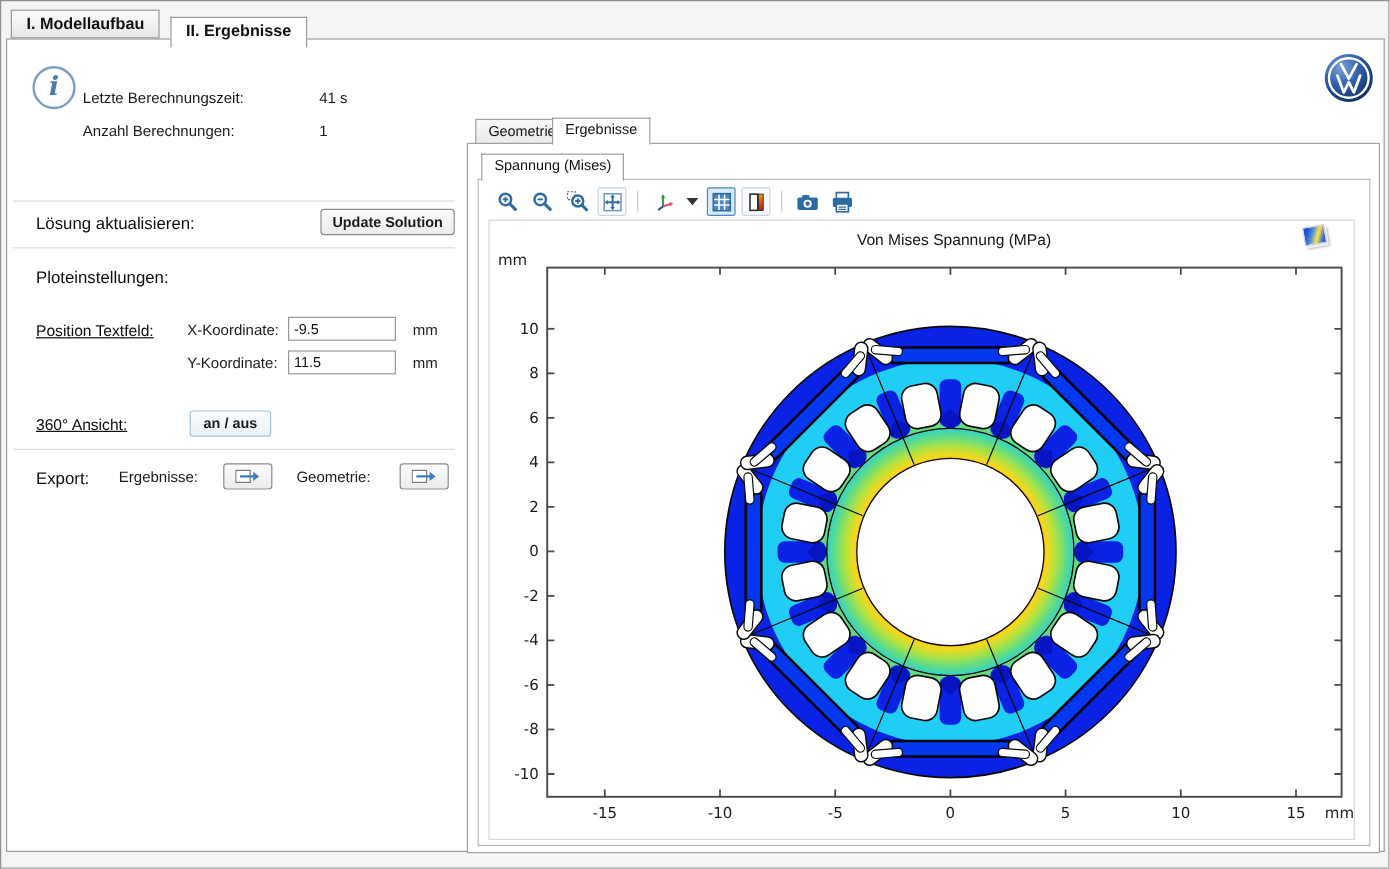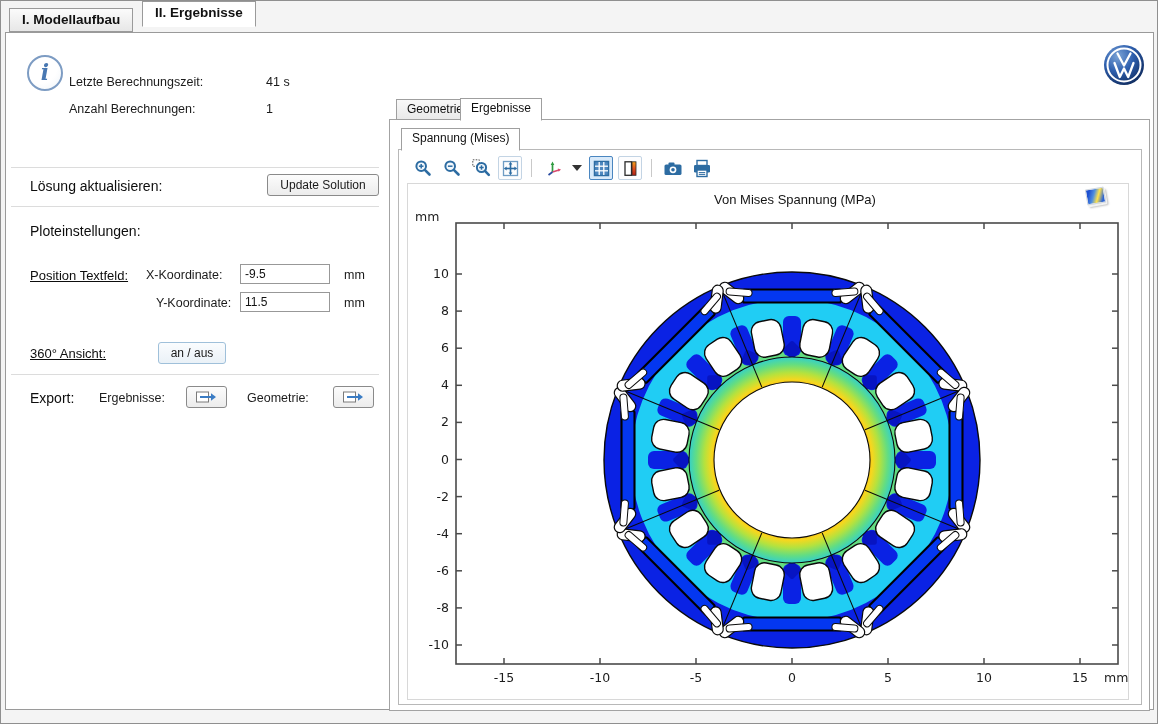--- a/index.html
+++ b/index.html
@@ -9,21 +9,21 @@
   
   .main-tab{box-sizing:border-box;height:24px;padding:3px 12px 0 12px;font-size:13.5px;font-weight:bold;color:#111;
     background:linear-gradient(#fbfbfb,#e7e7e7);border:1px solid #9a9a9a;z-index:3;}
   .main-tab.active{background:#ffffff;height:26px;z-index:5;border-bottom:1px solid #ffffff;}
   
   .lbl{font-size:12.5px;color:#1b1b1b;white-space:nowrap;}
   .hdr{font-size:14px;font-weight:normal;color:#0d0d0d;white-space:nowrap;}
   .ulbl{font-size:13px;color:#0d0d0d;text-decoration:underline;white-space:nowrap;}
   .sep{height:1px;background:#dcdcdc;}
   .btn{box-sizing:border-box;display:flex;align-items:center;justify-content:center;font-size:12px;color:#1a1a1a;
-    background:linear-gradient(#fcfcfc,#ececec);border:1px solid #8a8a8a;border-radius:3px;cursor:default;}
+    background:linear-gradient(#fcfcfc,#ececec);border:1px solid #8a8a8a;border-radius:3px;cursor:default;font-weight:bold;}
   .btn.bluish{border:1px solid #9fc0da;background:linear-gradient(#fafcfe,#eaf1f7);}
   .input{box-sizing:border-box;border:1px solid #989898;background:#fff;font-size:12px;color:#111;padding:1px 4px;
     font-family:"Liberation Sans","DejaVu Sans",sans-serif;}
   .info-circle{box-sizing:border-box;width:36px;height:36px;border:2px solid #7d9cc3;border-radius:50%;
     background:radial-gradient(circle at 35% 30%,#ffffff 55%,#eef3f8);display:flex;align-items:center;justify-content:center;}
   .info-i{font-family:"DejaVu Serif","Liberation Serif",serif;font-style:italic;font-weight:bold;font-size:22px;color:#4978b2;line-height:1;margin-top:-2px;}
   
   .panel{box-sizing:border-box;background:#ffffff;border:1px solid #a3a3a3;}
   .ptab{box-sizing:border-box;height:21px;padding:2px 10px 0 10px;font-size:12px;color:#111;
     background:linear-gradient(#f8f8f8,#e9e9e9);border:1px solid #9f9f9f;z-index:3;}
@@ -42,41 +42,41 @@
   .corner-icon{width:17px;height:14px;border:1px solid #cfd6de;background:linear-gradient(115deg,#1d4fd0 15%,#4f8fe0 40%,#ffe24a 62%,#2a62d6 88%);
     transform:rotate(-10deg);box-shadow:1px 2px 0 #f2f2f2, 2px 3px 2px rgba(0,0,0,.25);border-radius:1px;}
   svg text{font-family:"DejaVu Sans","Liberation Sans",sans-serif;}
 </style>
 </head>
 <body>
 
 <div class="window">
 
   <div class="abs main-tab" style="left:8px;top:7px;">I. Modellaufbau</div>
-  <div class="abs main-tab active" style="left:141px;top:0;text-align:right;">II. Ergebnisse</div>
+  <div class="abs main-tab active" style="left:141px;top:13px;text-align:right;">II. Ergebnisse</div>
 
   <div class="abs content"></div>
 
   <div class="abs info-circle" style="left:26px;top:54px;">
     <span class="info-i">i</span>
   </div>
   <span class="abs lbl" style="left:68px;top:74px;">Letzte Berechnungszeit:</span>
   <span class="abs lbl" style="left:265px;top:74px;">41 s</span>
   <span class="abs lbl" style="left:68px;top:101px;">Anzahl Berechnungen:</span>
   <span class="abs lbl" style="left:265px;top:101px;">1</span>
 
   <div class="abs sep" style="left:10px;top:166px;width:368px;"></div>
   <span class="abs hdr" style="left:29px;top:177px;">Lösung aktualisieren:</span>
   <button class="abs btn" style="left:266px;top:173px;width:112px;height:22px;">Update Solution</button>
   <div class="abs sep" style="left:10px;top:205px;width:368px;"></div>
 
   <span class="abs hdr" style="left:29px;top:222px;">Ploteinstellungen:</span>
 
   <span class="abs ulbl" style="left:29px;top:267px;">Position Textfeld:</span>
-  <span class="abs lbl" style="left:145px;top:267px;text-align:right;">X-Koordinate:</span>
+  <span class="abs lbl" style="left:155px;top:267px;text-align:right;">X-Koordinate:</span>
   <input class="abs input" style="left: 239px; top: 263px; width: 90px; height: 20px;" value="-9.5">
   <span class="abs lbl" style="left:343px;top:267px;">mm</span>
   <span class="abs lbl" style="left:155px;top:295px;">Y-Koordinate:</span>
   <input class="abs input" style="left: 239px; top: 291px; width: 90px; height: 20px;" value="11.5">
   <span class="abs lbl" style="left:343px;top:295px;">mm</span>
 
   <span class="abs ulbl" style="left:29px;top:345px;">360° Ansicht:</span>
   <button class="abs btn bluish" style="left:157px;top:341px;width:68px;height:22px;">an / aus</button>
 
   <div class="abs sep" style="left:10px;top:373px;width:368px;"></div>

